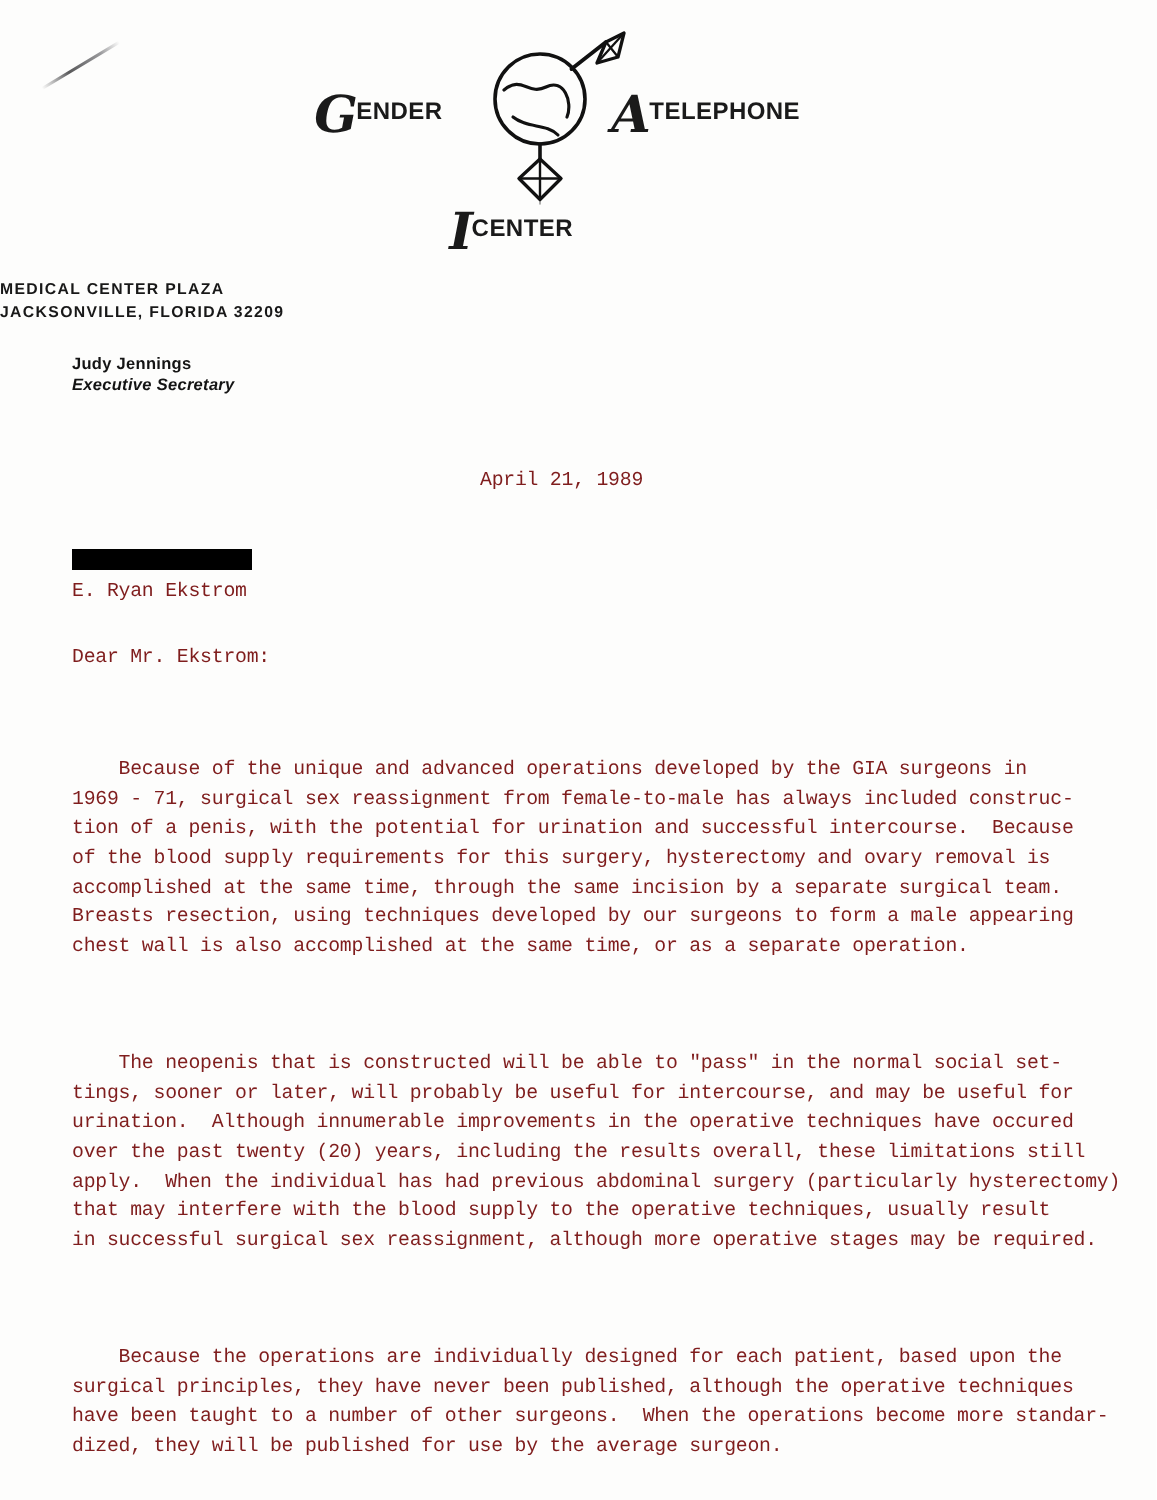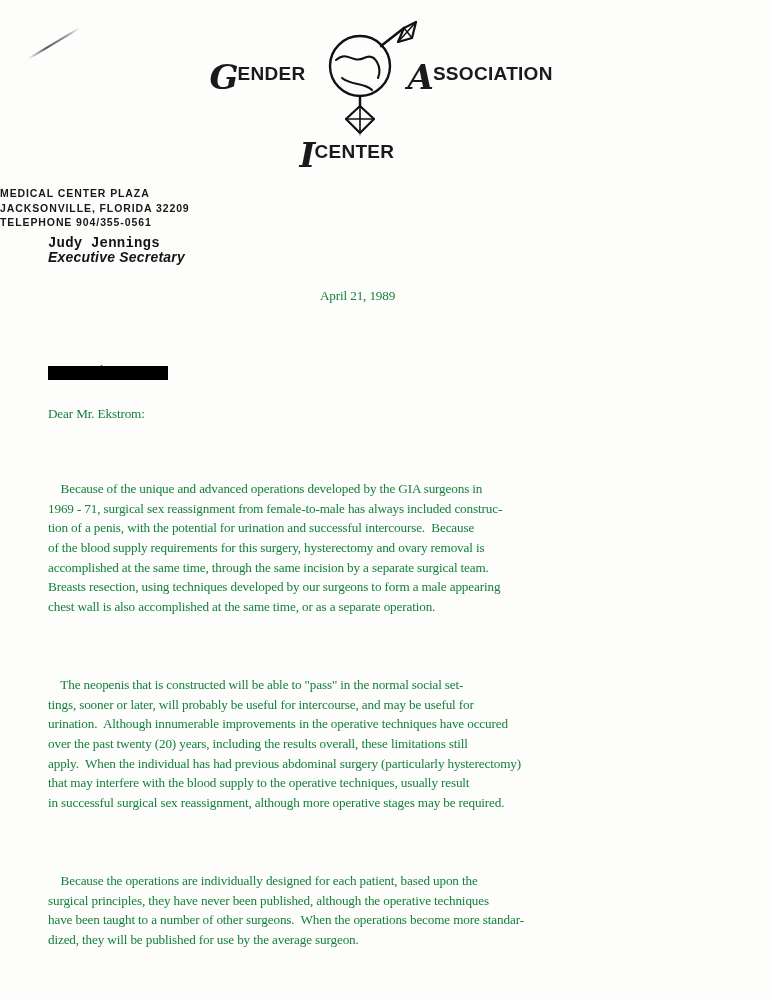--- a/index.html
+++ b/index.html
@@ -71,21 +71,21 @@
     font-family: "DejaVu Serif", serif;
     font-style: italic;
     font-weight: 700;
     font-size: 34px;
     line-height: 1;
     vertical-align: -7px;
     letter-spacing: -1px;
   }
   .smallcaps {
     font-family: "Liberation Sans", sans-serif;
-    font-size: 19px;
+    font-size: 16px;
     font-weight: 600;
     letter-spacing: 0.3px;
     vertical-align: 2px;
   }
 
   .emblem {
     position: absolute;
     left: 96px;
     top: -6px;
     width: 120px;
@@ -107,42 +107,42 @@
   .address-block div { white-space: nowrap; }
 
   
   .sender {
     position: absolute;
     left: 48px;
     top: 236px;
     line-height: 14px;
   }
   .sender-name {
-    font-size: 14px;
+    font-size: 11px;
     font-weight: 700;
     letter-spacing: 0.2px;
     color: #141414;
-    font-family: Liberation Mono, monospace;
   }
   .sender-title {
-    font-size: 14px;
+    font-size: 11px;
     font-style: italic;
     font-weight: 600;
     letter-spacing: 0.2px;
     color: #141414;
   }
 
   
   .typed {
-    font-family: Liberation Serif, serif;
+    font-family: Liberation Mono, monospace;
     font-size: 13.2px;
     line-height: 19.6px;
-    color: #15803d;
+    color: #7f1d1d;
     white-space: pre;
     letter-spacing: -0.15px;
+    margin-top: 24px;
   }
 
   .date-line {
     position: absolute;
     left: 320px;
     top: 286px;
   }
 
   .recipient {
     position: absolute;
@@ -207,32 +207,31 @@
 
           <path d="M48 78 L48 118" stroke-width="1" stroke-dasharray="2 4" opacity="0.45"></path>
         </g>
       </svg>
 
       <div class="word-gender">
         <span class="dropcap">G</span><span class="smallcaps">ENDER</span>
       </div>
 
       <div class="word-assoc">
-        <span class="dropcap">A</span><span class="smallcaps">SSOCIATION</span>
+        <span class="dropcap">A</span><span class="smallcaps">TELEPHONE</span>
       </div>
 
       <div class="word-identity">
         <span class="dropcap">I</span><span class="smallcaps">CENTER</span>
       </div>
     </div>
 
     <div class="address-block">
       <div>MEDICAL CENTER PLAZA</div>
       <div>JACKSONVILLE, FLORIDA 32209</div>
-      <div>TELEPHONE 904/355-0561</div>
     </div>
   </div>
 
   <div class="sender">
     <div class="sender-name">Judy Jennings</div>
     <div class="sender-title">Executive Secretary</div>
   </div>
 
   <div class="typed date-line">April 21, 1989</div>
 

